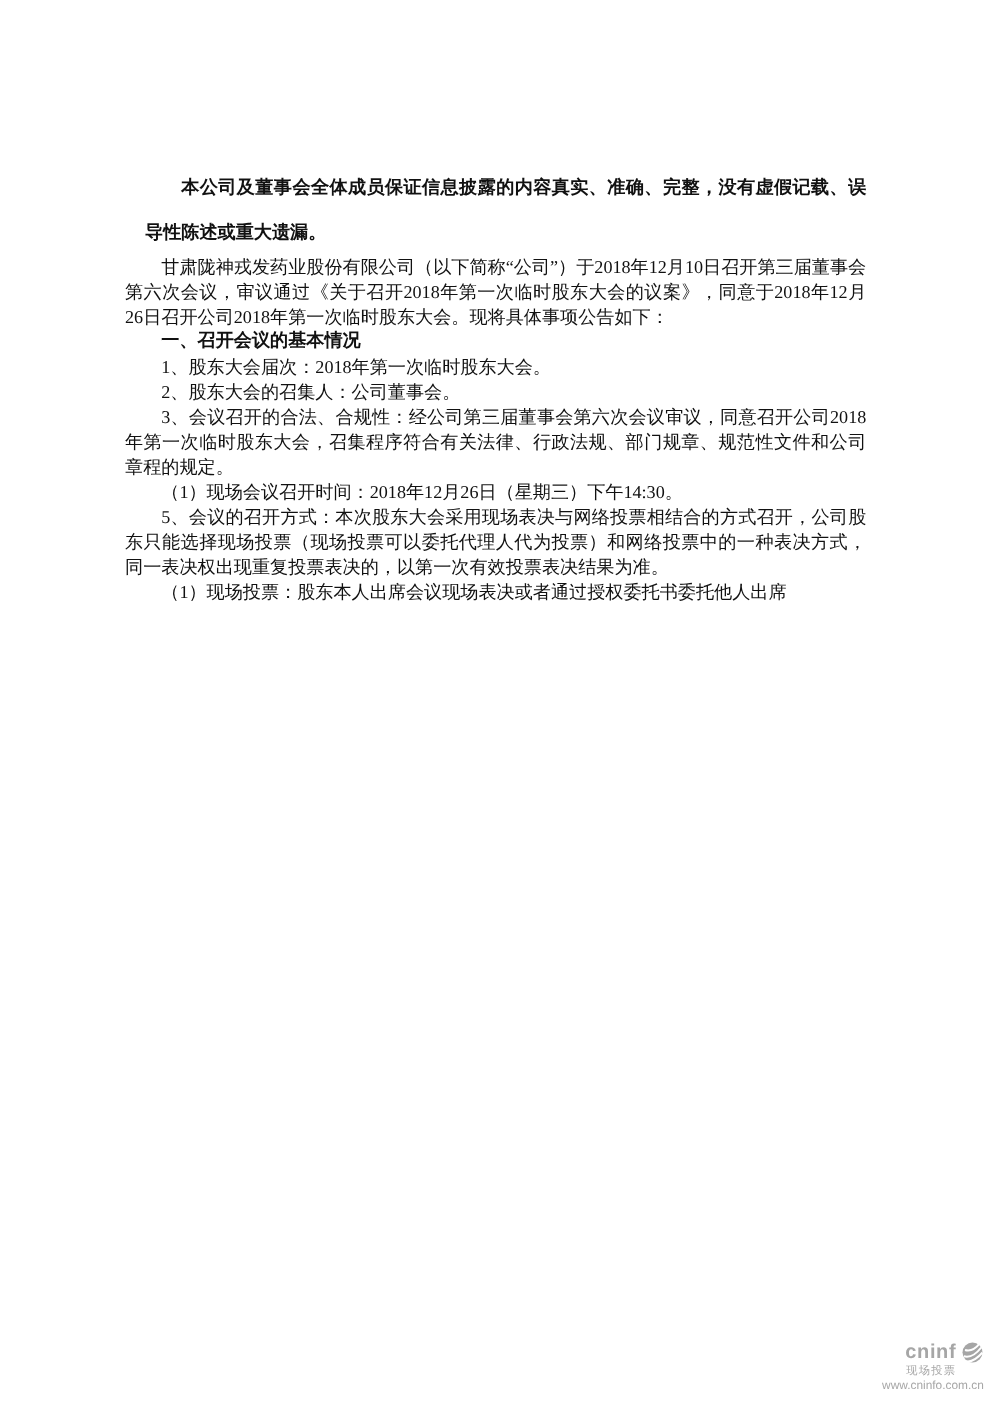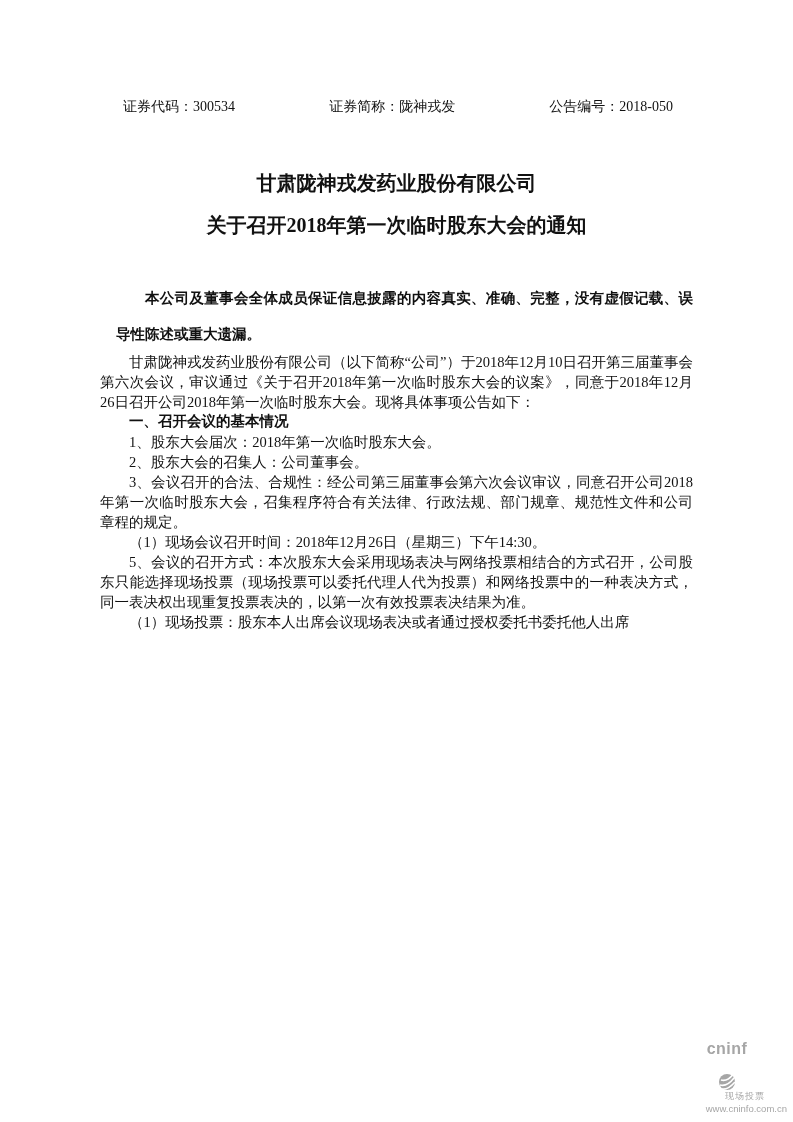--- a/index.html
+++ b/index.html
@@ -58,49 +58,39 @@
     right: 6px;
     bottom: 8px;
     width: 120px;
     text-align: right;
     color: #a6a6a6;
     font-family: "Liberation Sans", "DejaVu Sans", sans-serif;
     line-height: 1.1;
   }
   .logo-top {
     display: flex;
-    align-items: center;
+    align-items: flex-start;
     justify-content: flex-end;
-    gap: 15px;
-    flex-direction: column;
+    gap: 4px;
   }
   .logo-name {
     font-size: 16px;
     font-weight: bold;
     letter-spacing: 0.5px;
   }
   .logo-cn { font-size: 9px; margin-top: 1px; margin-right: 22px; letter-spacing: 1px; }
   .logo-url { font-size: 9.5px; margin-top: 2px; }
   .swirl-icon svg { display: block; }
 </style>
 </head>
 <body>
 
 <div class="page">
 
-  <div class="header-row">
-    <span>证券代码：300534</span>
-    <span>证券简称：陇神戎发</span>
-    <span>公告编号：2018-050</span>
-  </div>
 
-  <div class="title-block">
-    <div>甘肃陇神戎发药业股份有限公司</div>
-    <div>关于召开2018年第一次临时股东大会的通知</div>
-  </div>
 
   <div class="disclaimer">本公司及董事会全体成员保证信息披露的内容真实、准确、完整，没有虚假记载、误导性陈述或重大遗漏。</div>
 
   <div class="doc-body">
     <p class="intro">甘肃陇神戎发药业股份有限公司（以下简称“公司”）于2018年12月10日召开第三届董事会第六次会议，审议通过《关于召开2018年第一次临时股东大会的议案》，同意于2018年12月26日召开公司2018年第一次临时股东大会。现将具体事项公告如下：</p>
 
     <p class="section-heading">一、召开会议的基本情况</p>
 
     <p>1、股东大会届次：2018年第一次临时股东大会。</p>
     <p>2、股东大会的召集人：公司董事会。</p>

